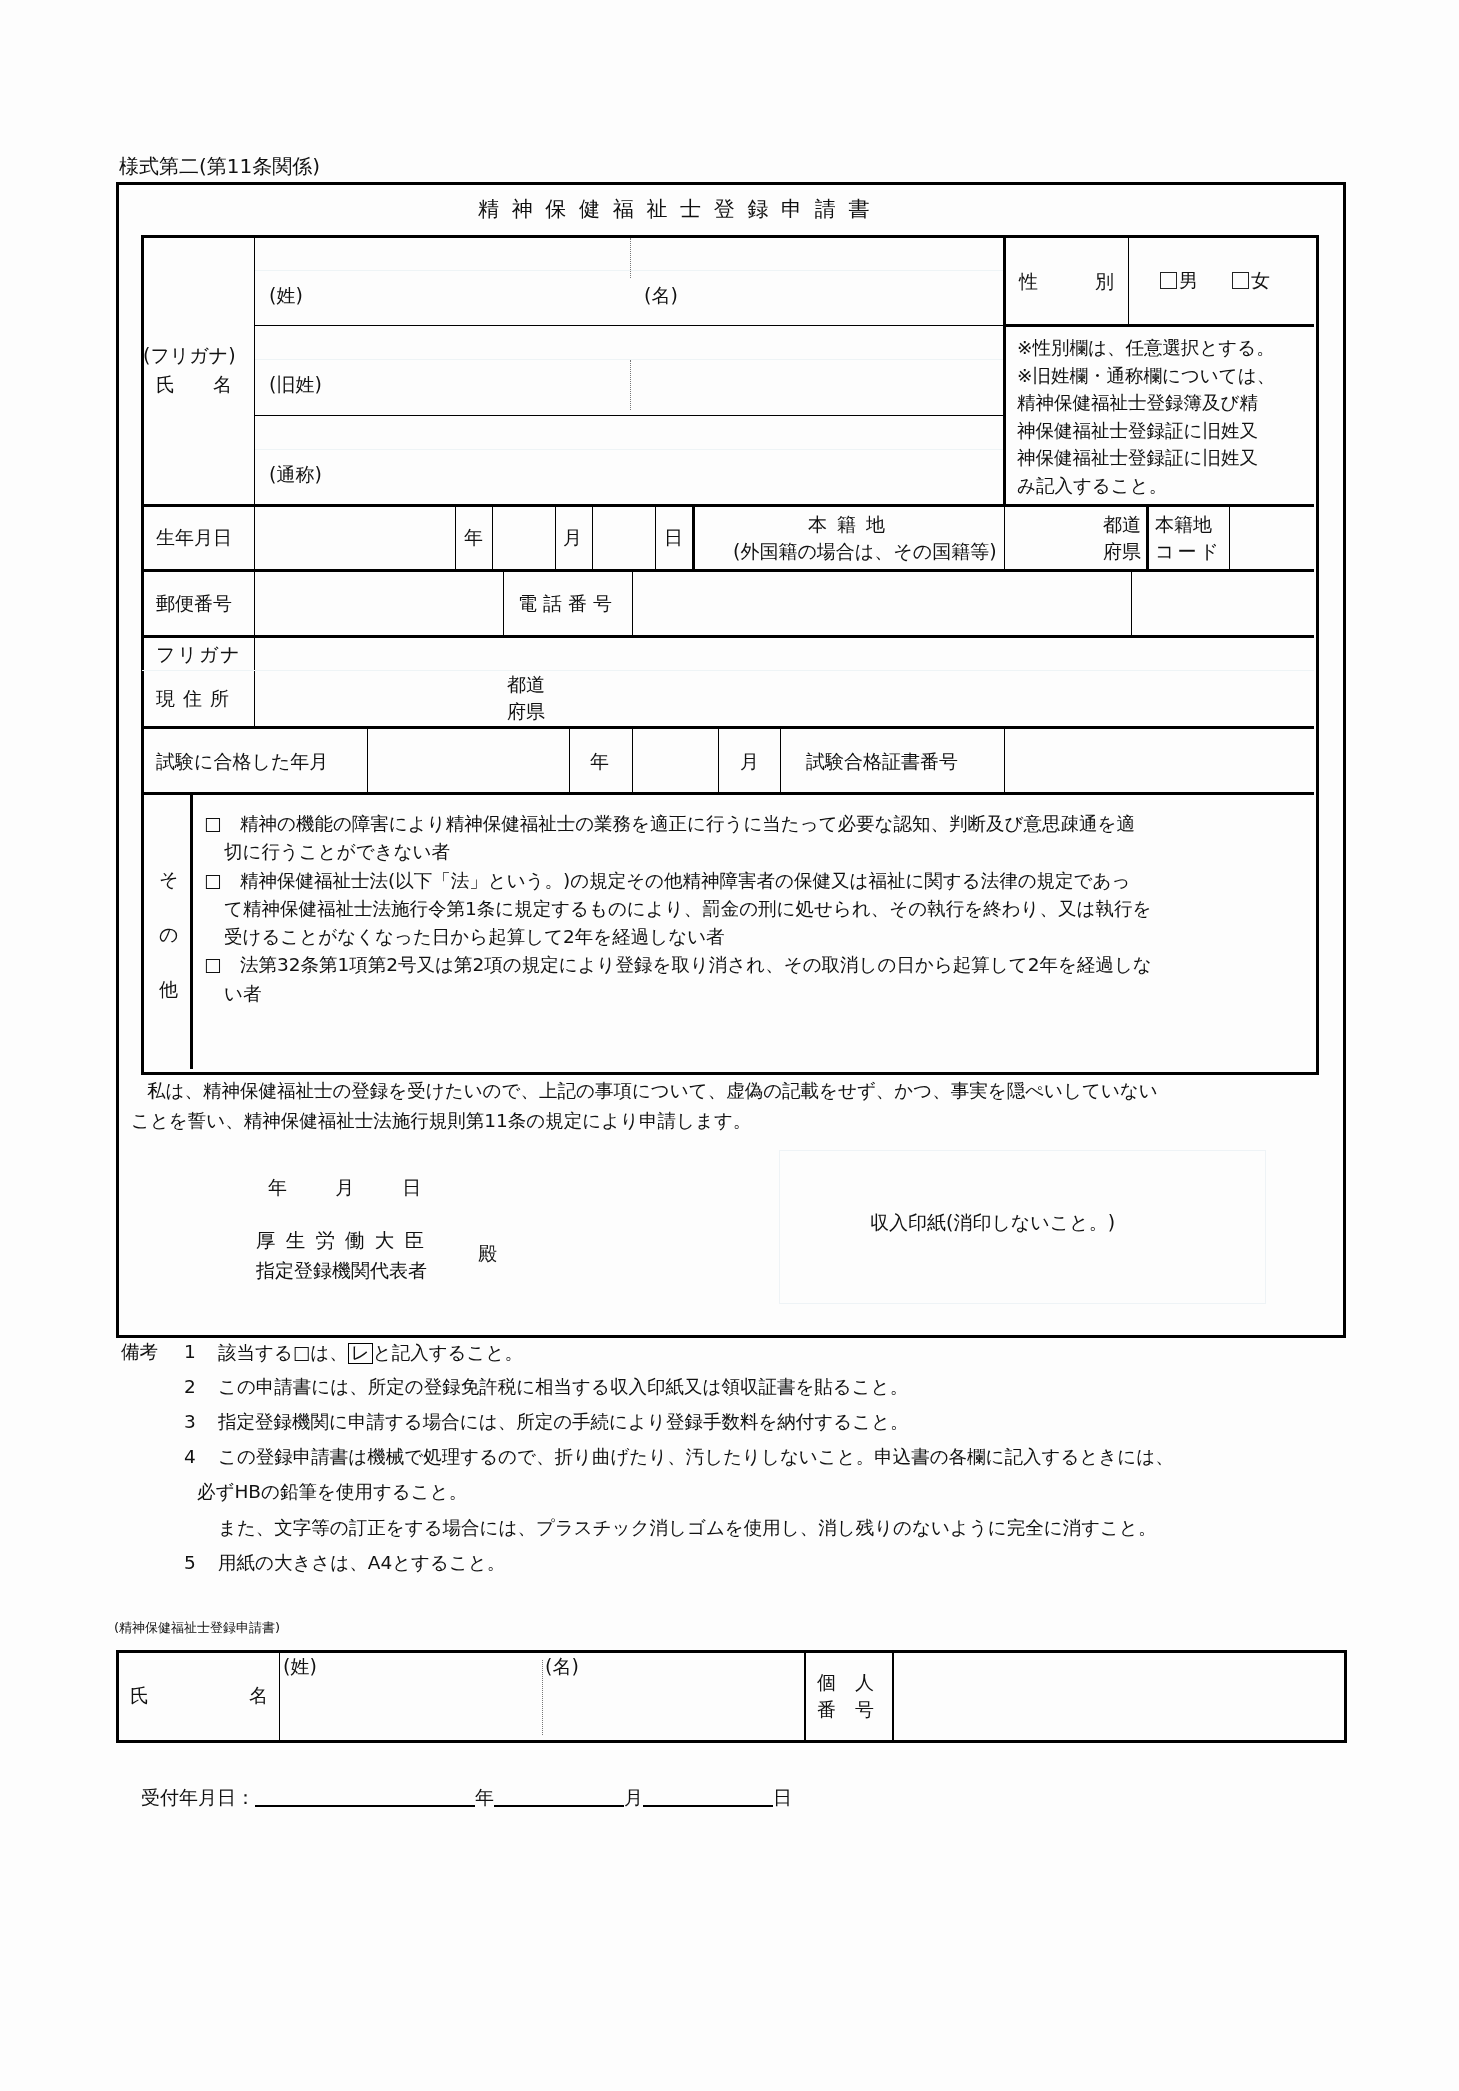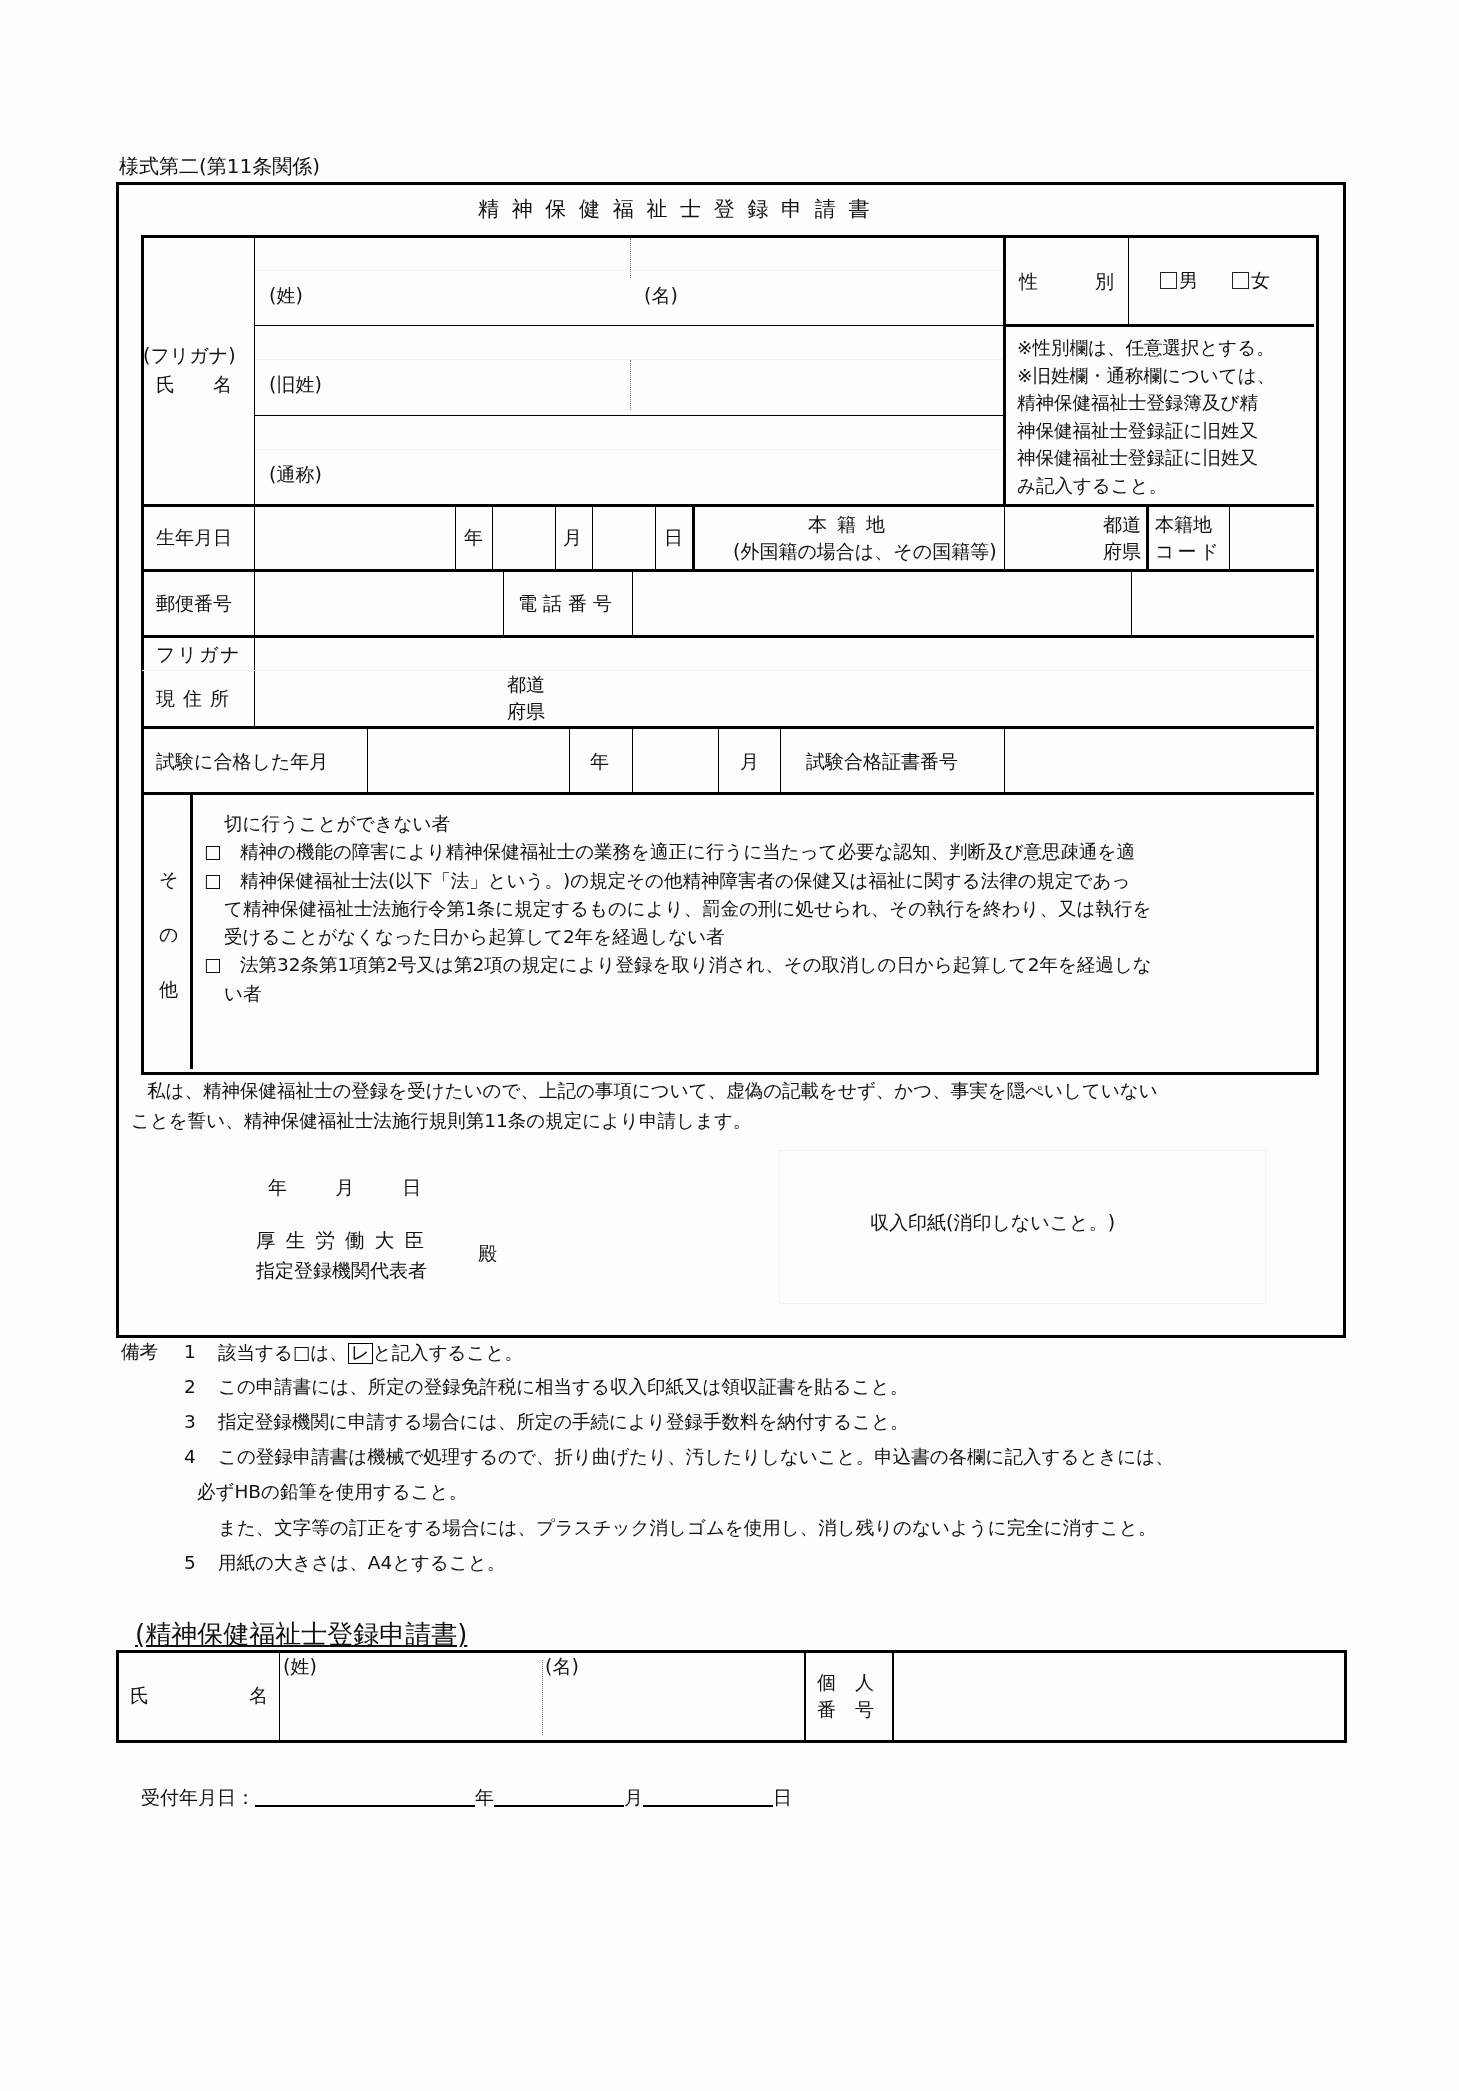--- a/index.html
+++ b/index.html
@@ -141,22 +141,22 @@
 <div class="field" style="left:1006px;top:730px;width:307px;height:62px;"></div>
 
 <div class="hl" style="left:142px;top:792px;width:1172px;height:3px;"></div>
 <div class="vl" style="left:190px;top:794px;width:3px;height:275px;"></div>
 <div class="t" style="left:159px;top:870px;">そ</div>
 <div class="t" style="left:159px;top:925px;">の</div>
 <div class="t" style="left:159px;top:980px;">他</div>
 
 <div class="abs" style="left:204px;top:810px;font-size:18.5px;line-height:28.3px;white-space:nowrap;">
   <div>
+    <div>□　精神の機能の障害により精神保健福祉士の業務を適正に行うに当たって必要な認知、判断及び意思疎通を適</div>
     <div style="padding-left:20px;">切に行うことができない者</div>
-    <div>□　精神の機能の障害により精神保健福祉士の業務を適正に行うに当たって必要な認知、判断及び意思疎通を適</div>
   </div>
   <div>
     <div>□　精神保健福祉士法(以下「法」という。)の規定その他精神障害者の保健又は福祉に関する法律の規定であっ</div>
     <div style="padding-left:20px;">て精神保健福祉士法施行令第1条に規定するものにより、罰金の刑に処せられ、その執行を終わり、又は執行を</div>
     <div style="padding-left:20px;">受けることがなくなった日から起算して2年を経過しない者</div>
   </div>
   <div>
     <div>□　法第32条第1項第2号又は第2項の規定により登録を取り消され、その取消しの日から起算して2年を経過しな</div>
     <div style="padding-left:20px;">い者</div>
   </div>
@@ -198,21 +198,21 @@
 
   <span class="t" style="left:63px;top:105px;">4</span>
   <span class="t" style="left:97px;top:105px;">この登録申請書は機械で処理するので、折り曲げたり、汚したりしないこと。申込書の各欄に記入するときには、</span>
   <span class="t" style="left:76px;top:140px;">必ずHBの鉛筆を使用すること。</span>
   <span class="t" style="left:97px;top:176px;">また、文字等の訂正をする場合には、プラスチック消しゴムを使用し、消し残りのないように完全に消すこと。</span>
 
   <span class="t" style="left:63px;top:211px;">5</span>
   <span class="t" style="left:97px;top:211px;">用紙の大きさは、A4とすること。</span>
 </div>
 
-<div class="t" style="left:135px;top:1621px;font-size:26px;text-decoration:underline;">(精神保健福祉士登録申請書)</div>
+<div class="t" style="left:114px;top:1621px;font-size:13px;">(精神保健福祉士登録申請書)</div>
 <div class="abs" style="left:116px;top:1650px;width:1225px;height:87px;border:3px solid #000;"></div>
 <div class="vl" style="left:279px;top:1653px;width:1px;height:87px;"></div>
 <div class="dotv" style="left:542px;top:1660px;height:75px;"></div>
 <div class="vl" style="left:804px;top:1653px;width:2px;height:87px;"></div>
 <div class="vl" style="left:892px;top:1653px;width:2px;height:87px;"></div>
 
 <div class="t" style="left:130px;top:1686px;">氏</div>
 <div class="t" style="left:249px;top:1686px;">名</div>
 <div class="field" style="left:281px;top:1654px;width:260px;height:82px;">
   <span class="t" style="left:2px;top:3px;">(姓)</span>

